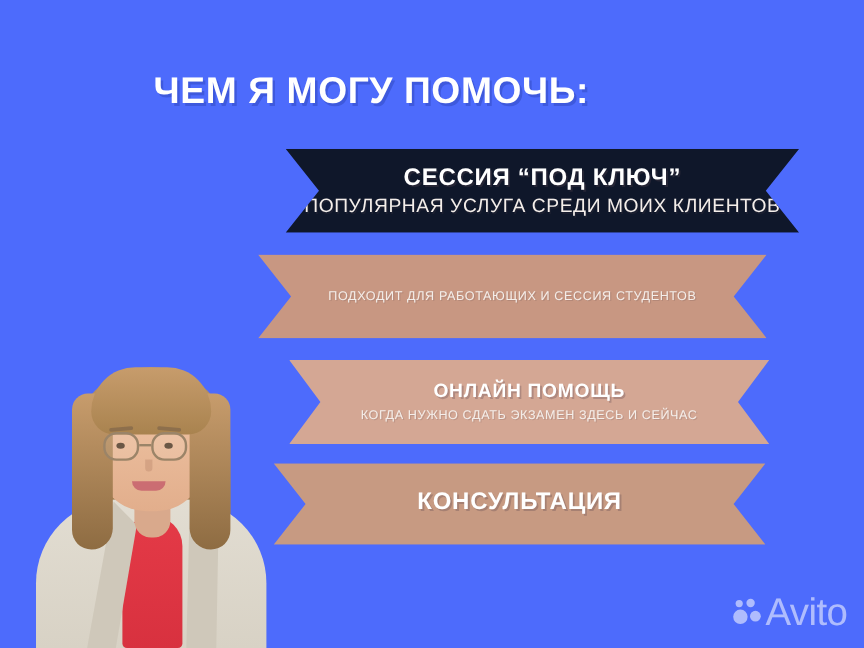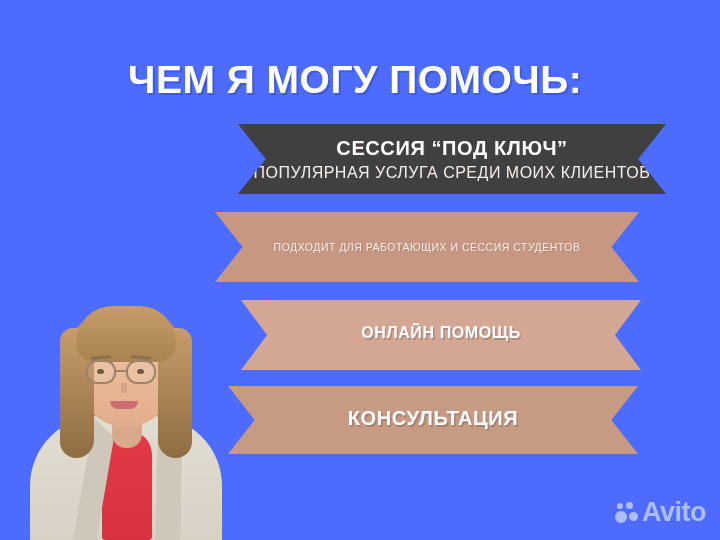--- a/index.html
+++ b/index.html
@@ -12,21 +12,21 @@
     position:relative;
     width:720px; height:540px;
     background:#4d6bfc;
     overflow:hidden;
   }
 
   
   #title {
     position:absolute;
     left:128px; top:58px;
-    font-size:39px;
+    font-size:31px;
     font-weight:bold;
     letter-spacing:0.5px;
     color:#ffffff;
     text-shadow:2px 2px 0 rgba(40,60,170,0.38);
     white-space:nowrap;
   }
 
   
   .ribbon {
     position:absolute;
@@ -44,21 +44,21 @@
     text-shadow:1.5px 1.5px 0 rgba(90,70,80,0.30);
     white-space:nowrap;
   }
   .ribbon .r-sub {
     color:#f4eeea;
     letter-spacing:0.5px;
     white-space:nowrap;
     text-shadow:1px 1px 0 rgba(90,70,80,0.18);
   }
 
-  #ribbon-1 { left:238px; top:124px;  width:428px; height:70px; background:#404040; }
+  #ribbon-1 { left:238px; top:124px;  width:428px; height:70px; background:#0f172a; }
   #ribbon-1 .r-title { font-size:20px; margin-bottom:4px; }
   #ribbon-1 .r-sub   { font-size:16px; }
 
   #ribbon-2 { left:215px; top:212px;  width:424px; height:70px; background:#c89782; }
   #ribbon-2 .r-title { font-size:20px; margin-bottom:4px; }
   #ribbon-2 .r-sub   { font-size:10.5px; }
 
   #ribbon-3 { left:241px; top:300px;  width:400px; height:70px; background:#d4a794; }
   #ribbon-3 .r-title { font-size:16px; margin-bottom:4px; }
   #ribbon-3 .r-sub   { font-size:10.5px; }
@@ -193,22 +193,22 @@
     opacity:0.55;
   }
   #avito .dots { position:relative; width:22px; height:22px; }
   #avito .dots i { position:absolute; display:block; border-radius:50%; background:#ffffff; }
   #avito .d1 { left:0px;  top:9px;  width:12px; height:12px; }
   #avito .d2 { left:11px; top:0px;  width:7px;  height:7px; }
   #avito .d3 { left:2px;  top:1px;  width:6px;  height:6px; }
   #avito .d4 { left:14px; top:10px; width:9px;  height:9px; }
   #avito .wordmark {
     color:#ffffff;
-    font-size:27px;
-    font-weight:bold;
+    font-size:32px;
+    font-weight:normal;
     letter-spacing:-0.5px;
     line-height:1;
   }
 </style>
 </head>
 <body>
 
 <div id="poster">
 
   <div id="title">ЧЕМ Я МОГУ ПОМОЧЬ:</div>
@@ -217,20 +217,21 @@
     <div class="r-title">СЕССИЯ “ПОД КЛЮЧ”</div>
     <div class="r-sub">ПОПУЛЯРНАЯ УСЛУГА СРЕДИ МОИХ КЛИЕНТОВ</div>
   </div>
 
   <div class="ribbon" id="ribbon-2">
     <div class="r-sub">ПОДХОДИТ ДЛЯ РАБОТАЮЩИХ И СЕССИЯ СТУДЕНТОВ</div>
   </div>
 
   <div class="ribbon" id="ribbon-3">
     <div class="r-title">ОНЛАЙН ПОМОЩЬ</div>
+    <div class="r-sub">КОГДА НУЖНО СДАТЬ ЭКЗАМЕН ЗДЕСЬ И СЕЙЧАС</div>
   </div>
 
   <div class="ribbon" id="ribbon-4">
     <div class="r-title">КОНСУЛЬТАЦИЯ</div>
   </div>
 
   <div id="portrait">
     <div class="layer hair-back"></div>
     <div class="layer blazer"></div>
     <div class="layer redtop"></div>

